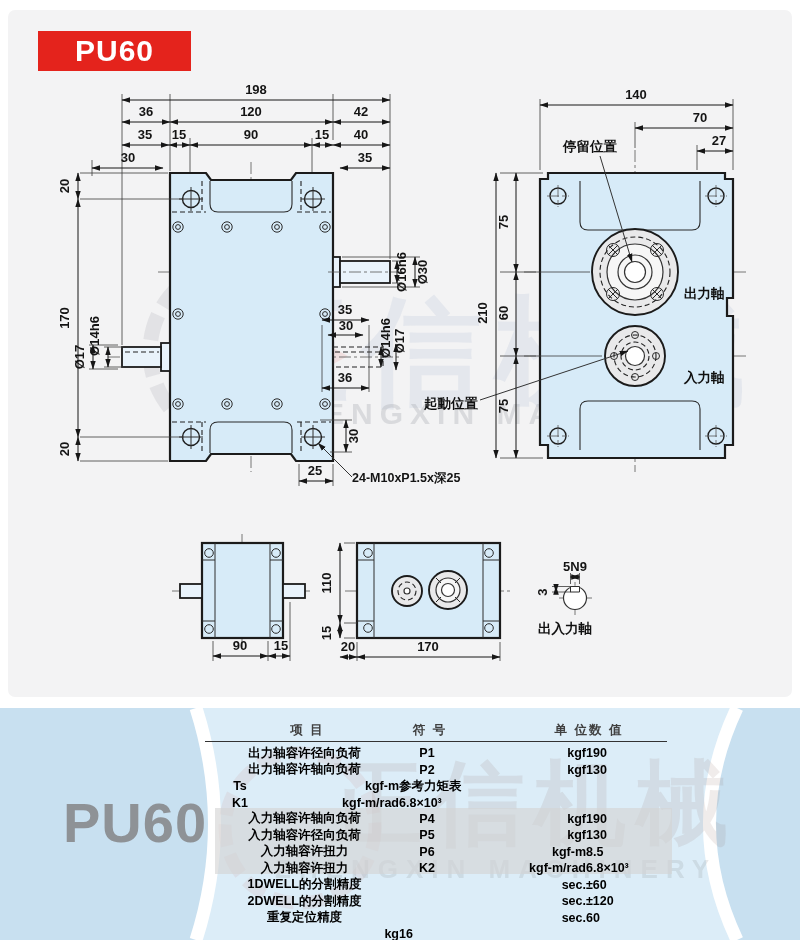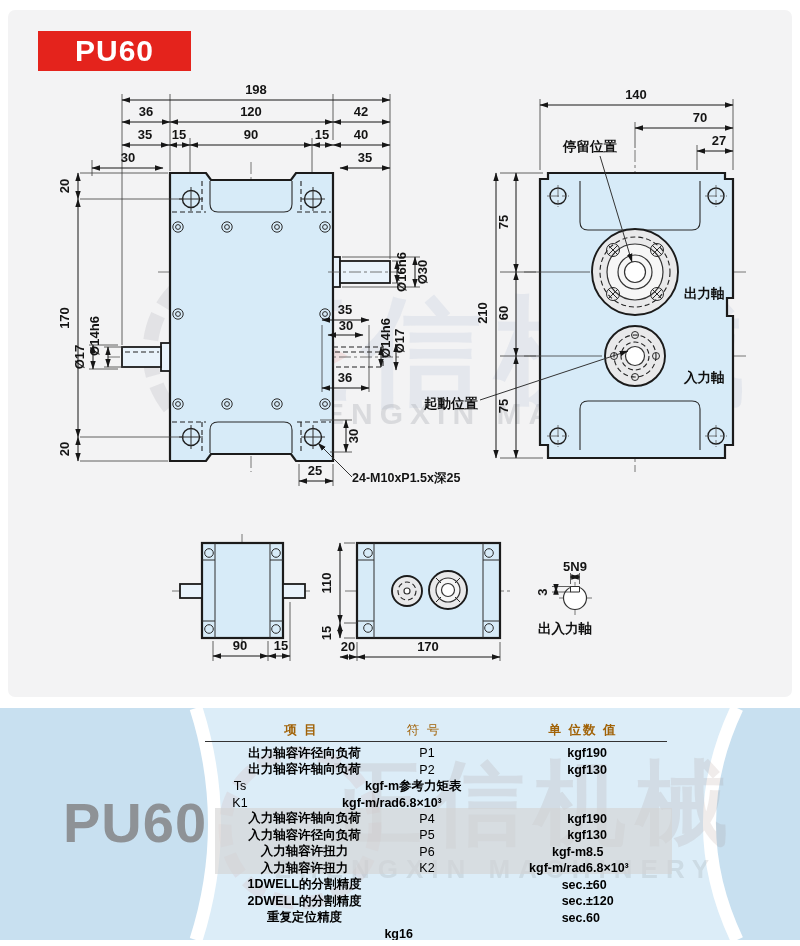--- a/index.html
+++ b/index.html
@@ -34,27 +34,27 @@
   
   .spec{position:absolute;left:0;top:708px;width:800px;height:232px;background:#c8e0f0;overflow:hidden;}
   .spec .panel-svg{left:0;top:0}
   .spec-model{position:absolute;left:50px;top:82px;width:170px;text-align:center;
               font-size:56px;font-weight:bold;color:#8e9296;letter-spacing:1px;}
   .wm-cn2{position:absolute;left:330px;top:34px;font-size:92px;font-weight:bold;
           color:rgba(150,120,115,.14);letter-spacing:10px;white-space:nowrap;}
   .wm-en2{position:absolute;left:275px;top:146px;font-size:26px;font-weight:bold;
           color:rgba(150,154,160,.22);letter-spacing:8px;white-space:nowrap;}
   .band{position:absolute;left:215px;top:100px;width:457px;height:66px;background:rgba(212,212,212,.62);}
-  .tbl{position:absolute;left:208px;top:12px;width:470px;color:#a16207;}
+  .tbl{position:absolute;left:214px;top:12px;width:470px;color:#404040;}
   .trow{display:flex;height:16.45px;align-items:center;}
   .thead{height:20px;font-size:15px;font-weight:bold;letter-spacing:2px;}
   .hr{position:absolute;left:205px;top:33px;width:462px;height:0;border-top:1.6px solid #333;}
   .rows{position:absolute;left:211px;top:37px;width:470px;}
   .c-item{width:187px;text-align:center;font-size:12.5px;font-weight:bold;}
-  .c-sym{width:58px;text-align:center;font-size:12.5px;font-weight:normal;}
+  .c-sym{width:58px;text-align:center;font-size:12.5px;font-weight:bold;}
   .c-unit{width:130px;text-align:right;font-size:12.5px;font-weight:bold;}
   .c-val{width:95px;text-align:left;font-size:12.5px;font-weight:bold;}
 </style>
 </head>
 <body>
 
 <div class="page">
 
   <div class="sheet-bg"></div>
 

